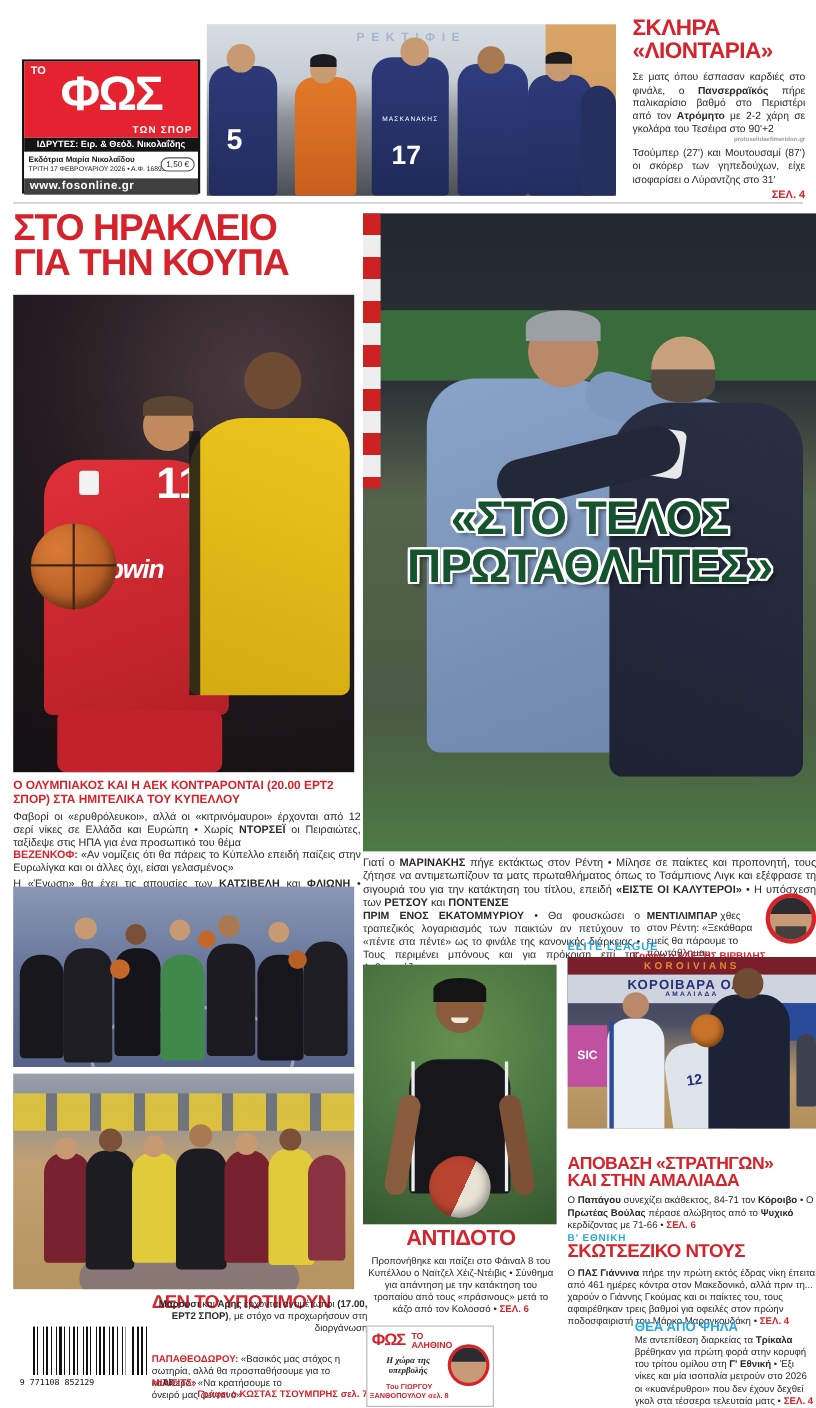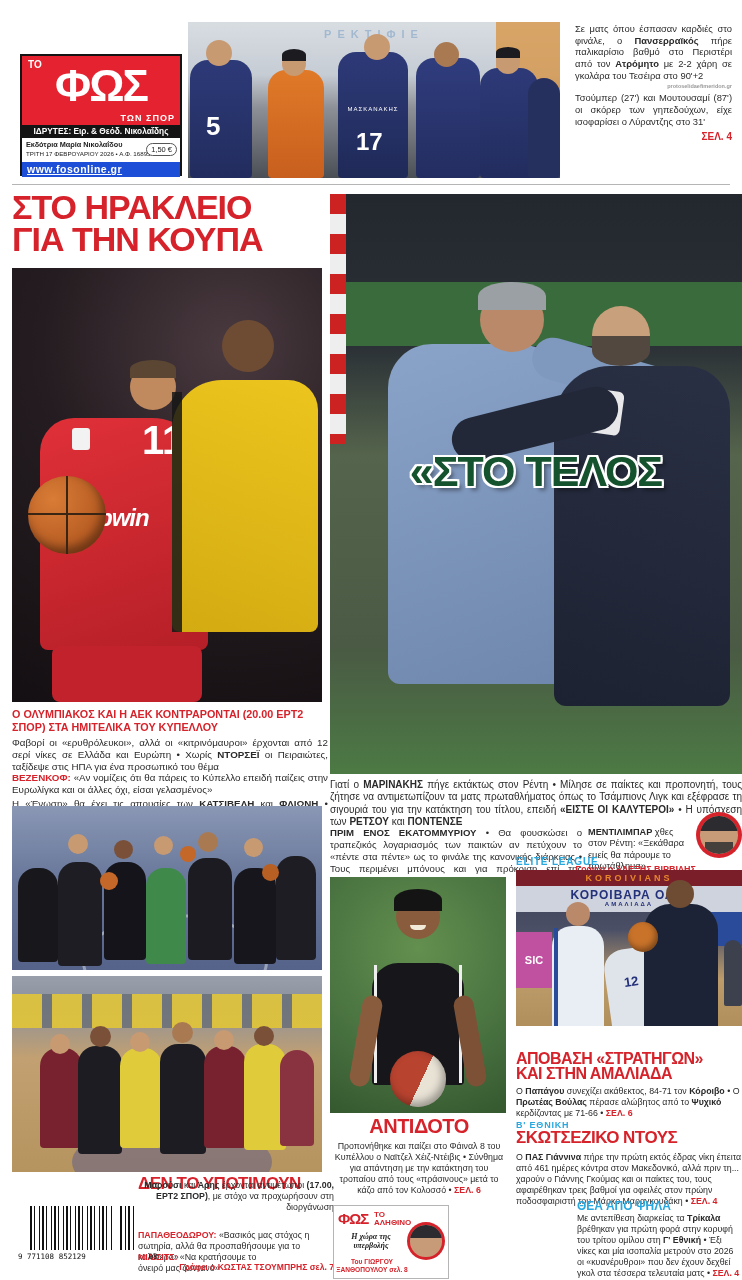--- a/index.html
+++ b/index.html
@@ -36,21 +36,21 @@
       <div class="abs" style="left:6px;top:3px;color:#fff;font-weight:700;font-size:10px;">ΤΟ</div>
       <div class="abs" style="left:0;right:0;top:5px;text-align:center;color:#fff;font-weight:900;font-size:44px;letter-spacing:-2px;">ΦΩΣ</div>
       <div class="abs" style="right:5px;bottom:2px;color:#fff;font-weight:700;font-size:9px;letter-spacing:1px;">ΤΩΝ ΣΠΟΡ</div>
     </div>
     <div style="background:#141414;color:#fff;font-weight:700;font-size:8.3px;text-align:center;height:13px;line-height:13px;">ΙΔΡΥΤΕΣ: Ειρ. &amp; Θεόδ. Νικολαΐδης</div>
     <div style="position:relative;height:24px;background:#fff;">
       <div style="font-size:7.3px;font-weight:700;padding:2px 0 0 4px;color:#222;">Εκδότρια Μαρία Νικολαΐδου</div>
       <div style="font-size:6.2px;padding:1px 0 0 4px;color:#222;">ΤΡΙΤΗ 17 ΦΕΒΡΟΥΑΡΙΟΥ 2026 • Α.Φ. 16895</div>
       <div style="position:absolute;right:3px;top:5px;border:1px solid #555;border-radius:9px;font-size:7.5px;padding:1px 4px;background:#fff;color:#222;">1,50 €</div>
     </div>
-    <div style="background:#1d4ed8;color:#fff;font-weight:700;font-size:10.5px;height:15px;line-height:15px;padding-left:5px;letter-spacing:.5px;text-decoration:underline;">www.fosonline.gr</div>
+    <div style="background:#404040;color:#fff;font-weight:700;font-size:10.5px;height:15px;line-height:15px;padding-left:5px;letter-spacing:.5px;">www.fosonline.gr</div>
   </div>
 
   <div class="ph" style="left:188px;top:22px;width:372px;height:156px;background:linear-gradient(180deg,#d8dde2 0%,#c6ccd4 34%,#8d9096 55%,#4a4e55 100%);">
     <div class="abs" style="left:0;right:0;top:6px;text-align:center;color:#7a9ec4;font-weight:700;font-size:11px;letter-spacing:6px;opacity:.55;">ΡΕΚΤΙΦΙΕ</div>
     <div class="abs" style="right:0;top:0;width:64px;height:104px;background:#d8913e;opacity:.75;"></div>
     <div class="torso" style="left:2px;bottom:0;width:62px;height:118px;background:linear-gradient(180deg,#2d3a78,#222c5e);"></div>
     <div class="head" style="left:18px;top:18px;width:26px;height:26px;"></div>
     <div class="abs" style="left:18px;bottom:36px;color:#fff;font-weight:800;font-size:26px;">5</div>
     <div class="torso" style="left:80px;bottom:0;width:56px;height:108px;background:linear-gradient(180deg,#e07a28,#c85f1e);"></div>
     <div class="head" style="left:94px;top:30px;width:24px;height:24px;"></div>
@@ -61,20 +61,23 @@
     <div class="abs" style="left:168px;bottom:22px;color:#fff;font-weight:800;font-size:24px;">17</div>
     <div class="torso" style="left:228px;bottom:0;width:64px;height:120px;background:linear-gradient(180deg,#303d7e,#232d60);"></div>
     <div class="head" style="left:246px;top:20px;width:25px;height:25px;background:#a97a52;"></div>
     <div class="torso" style="left:292px;bottom:0;width:58px;height:110px;background:linear-gradient(180deg,#2d3a78,#222c5e);"></div>
     <div class="head" style="left:308px;top:28px;width:24px;height:24px;"></div>
     <div class="cap" style="left:308px;top:25px;width:24px;height:11px;"></div>
     <div class="torso" style="left:340px;bottom:0;width:32px;height:100px;background:#26305f;"></div>
   </div>
 
   <div class="abs" style="left:575px;top:16px;width:157px;">
+    <div class="hl" style="font-size:20.5px;line-height:1.0;">
+      <div>ΣΚΛΗΡΑ «ΛΙΟΝΤΑΡΙΑ»</div>
+    </div>
     <div class="body-txt" style="margin-top:7px;font-size:9.4px;"><span class="sg-n">Σε ματς όπου έσπασαν καρδιές στο φινάλε, ο </span><span class="sg-b">Πανσερραϊκός</span><span class="sg-n"> πήρε παλικαρίσιο βαθμό στο Περιστέρι από τον </span><span class="sg-b">Ατρόμητο</span><span class="sg-n"> με 2-2 χάρη σε γκολάρα του Τεσέιρα στο 90'+2</span></div>
     <div style="text-align:right;color:#9a9a9a;font-size:5.5px;font-weight:700;margin-top:2px;">protoselidaefimeridon.gr</div>
     <div class="body-txt" style="margin-top:3px;font-size:9.4px;"><span class="sg-n">Τσούμπερ (27') και Μουτουσαμί (87') οι σκόρερ των γηπεδούχων, είχε ισοφαρίσει ο Λύραντζης στο 31'</span></div>
     <div class="byline" style="font-size:10px;margin-top:4px;">ΣΕΛ. 4</div>
   </div>
 
   <div class="abs" style="left:12px;top:184px;width:718px;height:1px;background:#b5b5b5;"></div>
 
   <div class="abs hl" style="left:12px;top:191px;width:318px;font-size:34px;letter-spacing:-1px;">
     <div>ΣΤΟ ΗΡΑΚΛΕΙΟ</div>
@@ -113,20 +116,21 @@
     <div class="abs" style="left:200px;top:160px;width:160px;height:42px;background:#7f98bd;border-radius:21px;transform:rotate(16deg);"></div>
     <div class="torso" style="right:12px;top:172px;width:176px;height:340px;background:linear-gradient(200deg,#2a3044,#1d2232);border-radius:56px 44px 12px 12px;"></div>
     <div class="abs" style="right:120px;top:196px;width:34px;height:44px;background:#e8e8ea;border-radius:6px;transform:rotate(8deg);"></div>
     <div class="head" style="right:92px;top:112px;width:58px;height:58px;background:#c9a07c;"></div>
     <div class="abs" style="right:92px;top:142px;width:58px;height:30px;background:#52483f;border-radius:0 0 50% 50%;"></div>
     <div class="abs" style="left:120px;top:208px;width:170px;height:44px;background:#222838;border-radius:22px;transform:rotate(-14deg);"></div>
   </div>
 
   <div class="abs overlay-hl" style="left:332px;top:450px;width:408px;font-size:43px;">
     <div>«ΣΤΟ ΤΕΛΟΣ</div>
+    <div>ΠΡΩΤΑΘΛΗΤΕΣ»</div>
   </div>
 
   <div class="abs body-txt" style="left:330px;top:779px;width:412px;font-size:10px;"><span class="sg-n">Γιατί ο </span><span class="sg-b">ΜΑΡΙΝΑΚΗΣ</span><span class="sg-n"> πήγε εκτάκτως στον Ρέντη • Μίλησε σε παίκτες και προπονητή, τους ζήτησε να αντιμετωπίζουν τα ματς πρωταθλήματος όπως το Τσάμπιονς Λιγκ και εξέφρασε τη σιγουριά του για την κατάκτηση του τίτλου, επειδή </span><span class="sg-b">«ΕΙΣΤΕ ΟΙ ΚΑΛΥΤΕΡΟΙ»</span><span class="sg-n"> • Η υπόσχεση των </span><span class="sg-b">ΡΕΤΣΟΥ</span><span class="sg-n"> και </span><span class="sg-b">ΠΟΝΤΕΝΣΕ</span></div>
 
   <div class="abs body-txt" style="left:330px;top:827px;width:252px;font-size:9.6px;"><span class="sg-b">ΠΡΙΜ ΕΝΟΣ ΕΚΑΤΟΜΜΥΡΙΟΥ</span><span class="sg-n"> • Θα φουσκώσει ο τραπεζικός λογαριασμός των παικτών αν πετύχουν το «πέντε στα πέντε» ως το φινάλε της κανονικής διάρκειας • Τους περιμένει μπόνους και για πρόκριση επί της Λεβερκούζεν</span></div>
 
   <div class="abs body-txt" style="left:588px;top:827px;width:106px;font-size:9.2px;text-align:left;"><span class="sg-b">ΜΕΝΤΙΛΙΜΠΑΡ</span><span class="sg-n"> χθες στον Ρέντη: «Ξεκάθαρα εμείς θα πάρουμε το πρωτάθλημα»</span></div>
   <div class="abs byline" style="left:566px;top:864px;width:130px;">Γράφει ο ΑΛΕΞΗΣ ΒΙΡΒΙΛΗΣ σελ. 3</div>
   <div class="avatar" style="left:696px;top:812px;width:46px;height:46px;">
     <div class="face">

